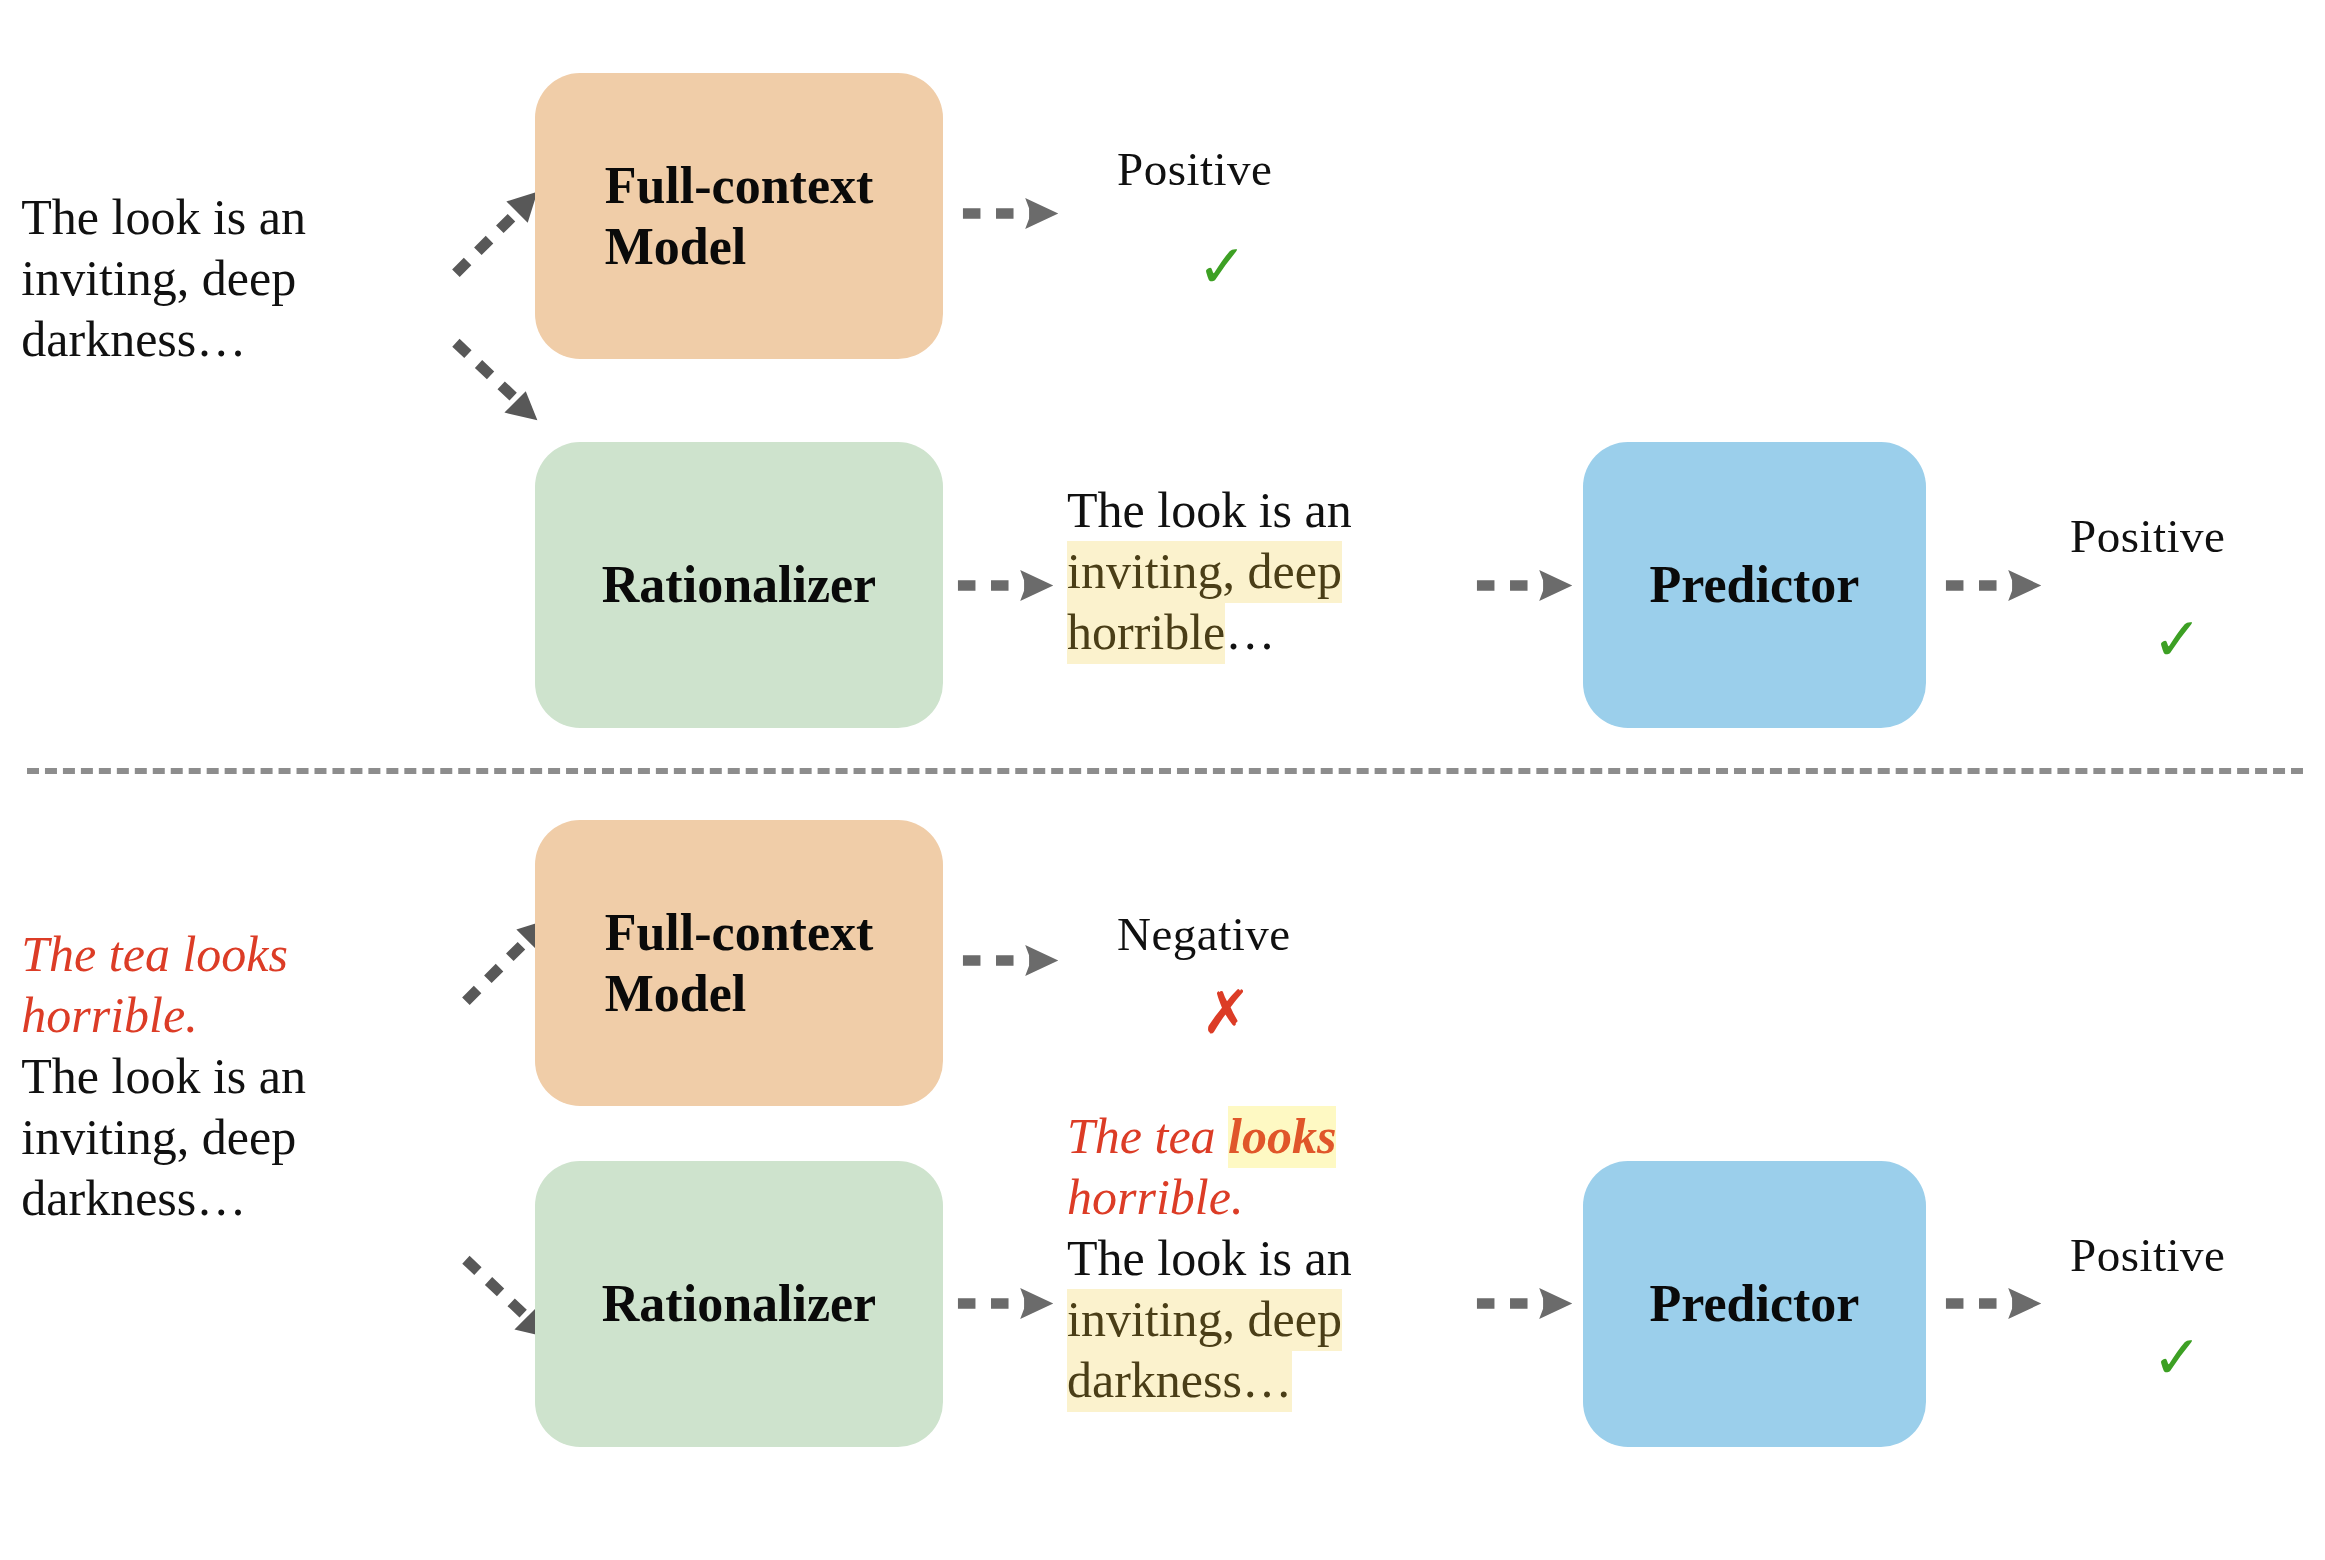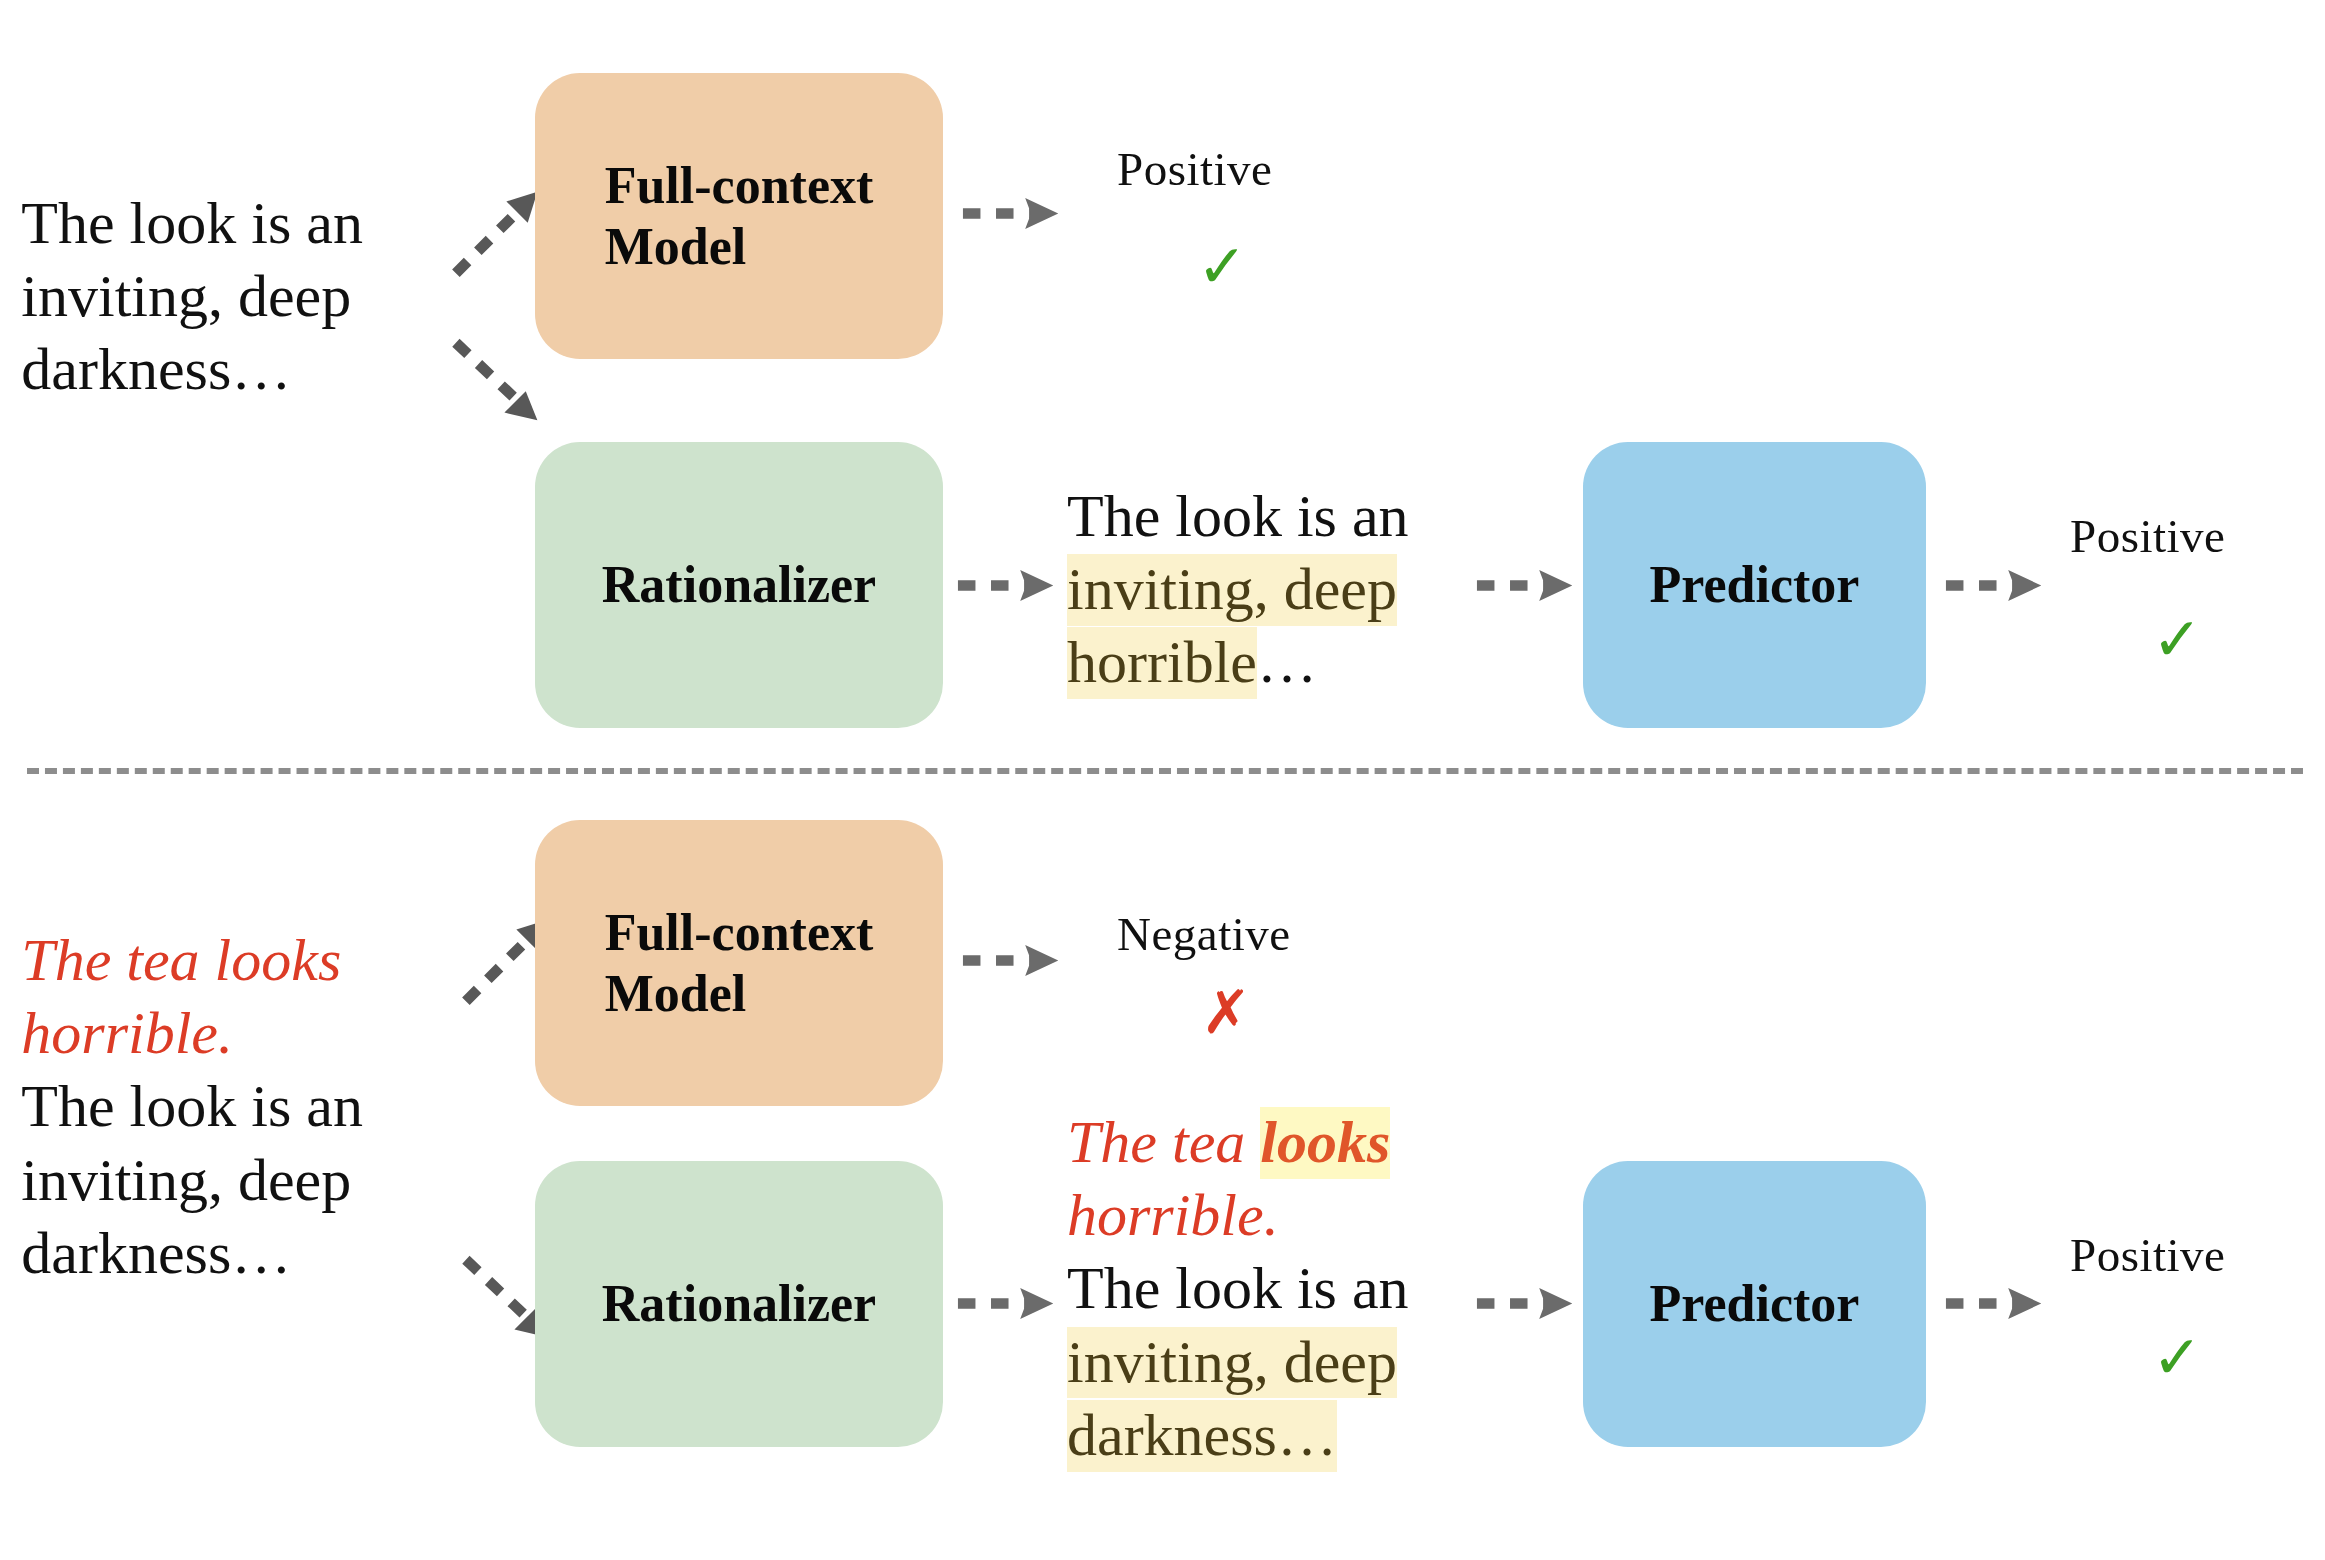--- a/index.html
+++ b/index.html
@@ -33,21 +33,21 @@
     line-height: 1.18;
     color: #0a0a0a;
     font-family: "Liberation Serif", "DejaVu Serif", serif;
     box-sizing: border-box;
     padding: 0 11px;
   }
 
   
   .proseblock {
     position: absolute;
-    font-size: 60px;
+    font-size: 50px;
     line-height: 1.22;
     color: #111111;
     font-family: "Liberation Serif", "DejaVu Serif", serif;
   }
   .proseblock .ln { display: block; white-space: nowrap; }
 
   .red {
     color: #DC3C26;
     font-weight: normal;
     font-style: italic;

